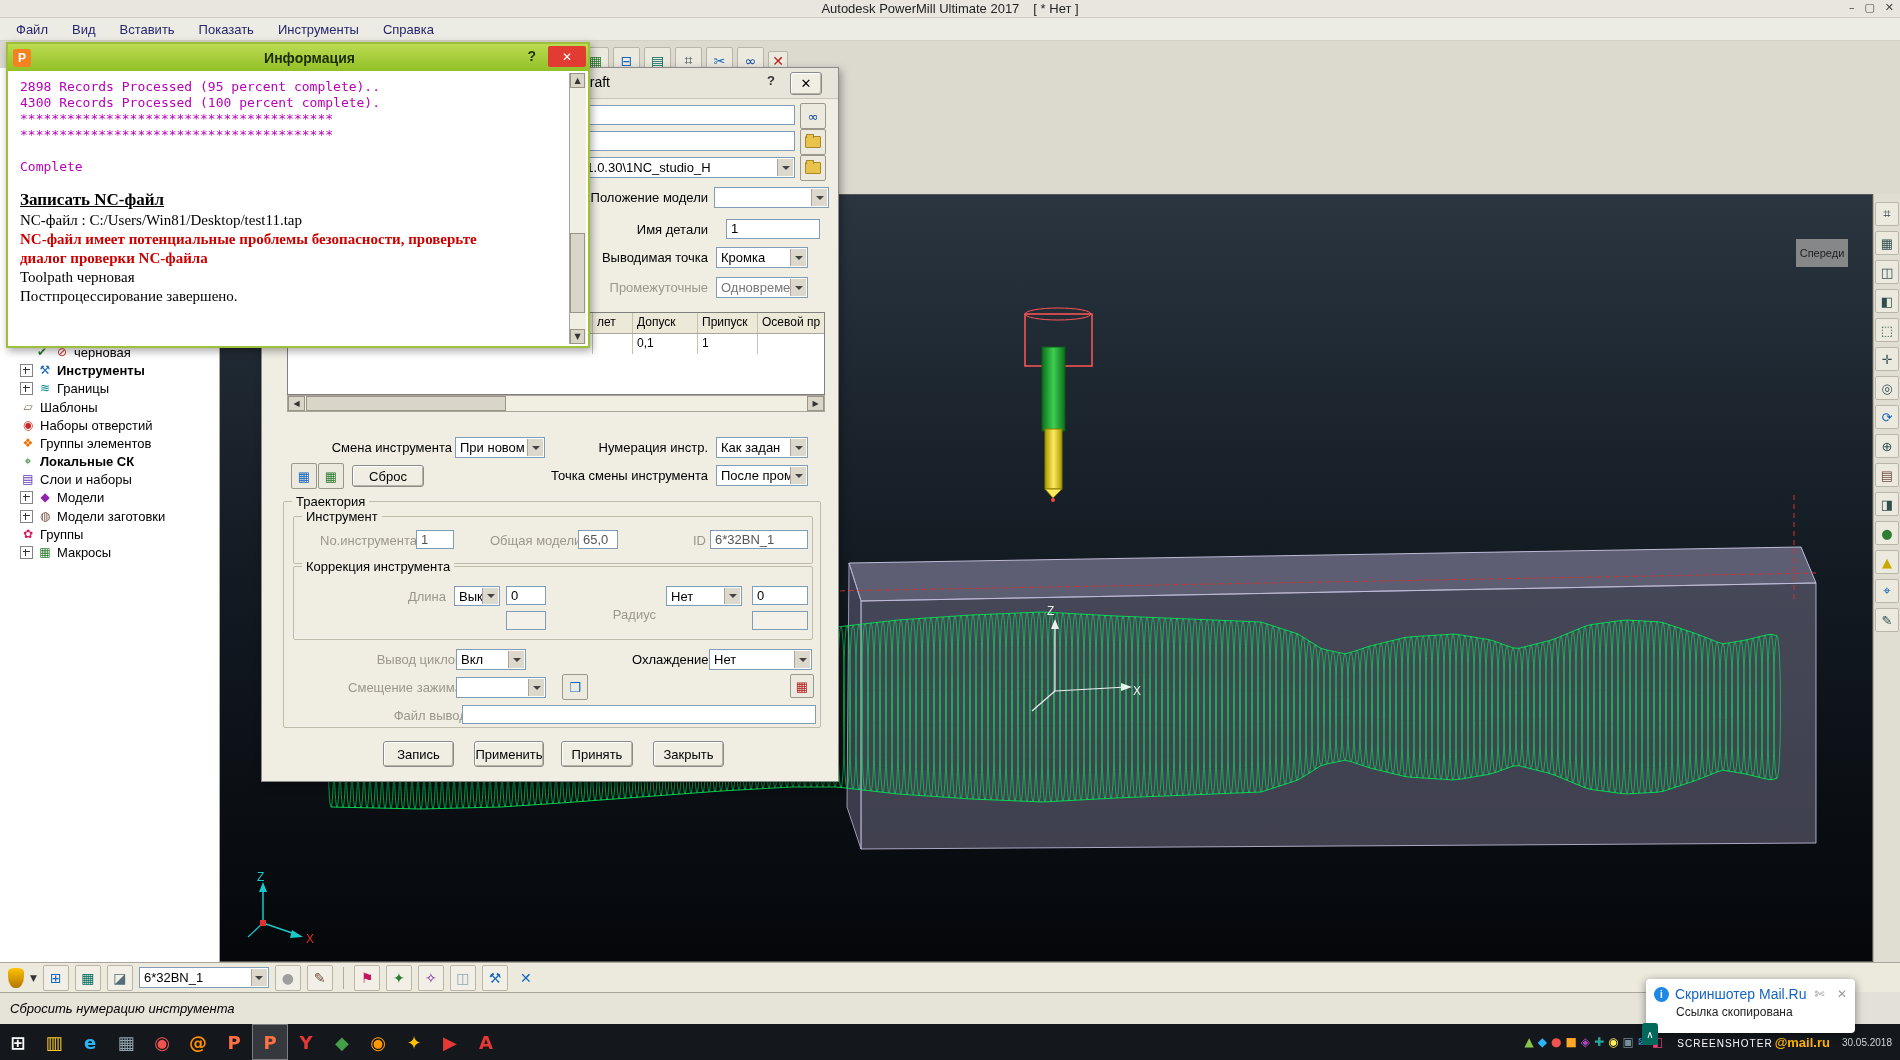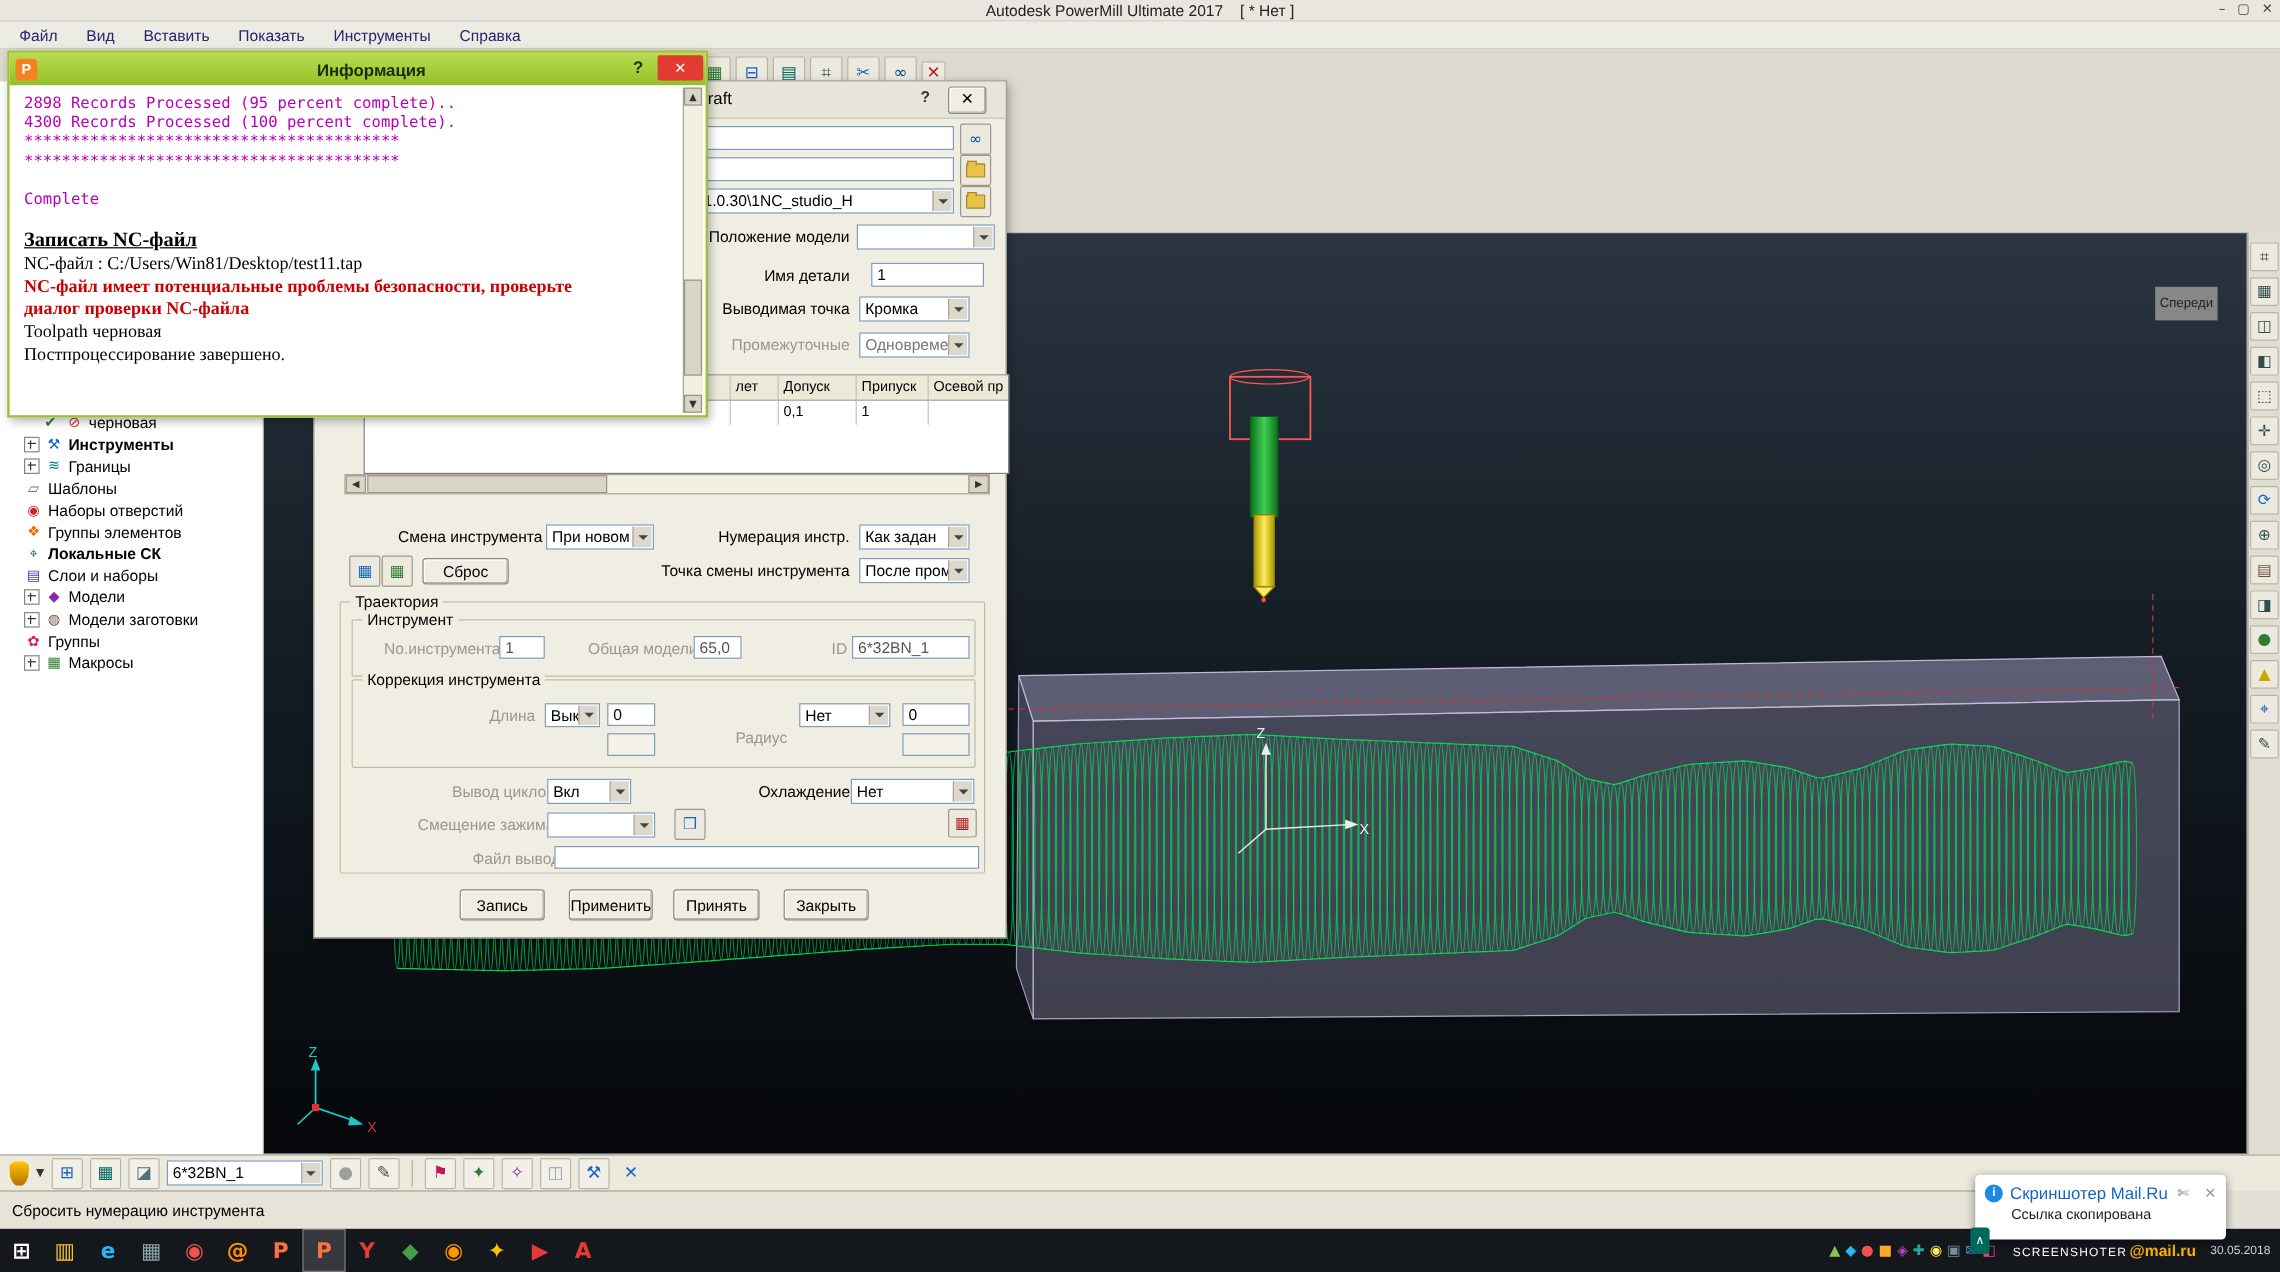--- a/index.html
+++ b/index.html
@@ -36,21 +36,21 @@
           display:flex;flex-direction:column;align-items:center;padding-top:8px;box-sizing:border-box;z-index:2;}
   .rt-icon{width:22px;height:22px;border:1px solid #b9b5a8;background:#eceadf;border-radius:2px;margin-bottom:5px;
            display:flex;align-items:center;justify-content:center;font-size:13px;}
   
   #btoolbar{left:0;top:962px;width:1900px;height:30px;background:#ece9dd;border-top:1px solid #a9a59a;
             display:flex;align-items:center;gap:6px;padding-left:8px;box-sizing:border-box;z-index:2;}
   .bt-icon{width:24px;height:24px;border:1px solid #b9b5a8;background:#f2f0e6;border-radius:2px;
            display:flex;align-items:center;justify-content:center;font-size:14px;}
   .vsep{width:1px;height:22px;background:#b0ac9f;margin:0 4px;}
   #statusbar{left:0;top:992px;width:1700px;height:32px;background:#e6e3d8;border-top:1px solid #a9a59a;
-             display:flex;align-items:center;padding-left:10px;box-sizing:border-box;z-index:2;}
+             display:flex;align-items:center;padding-left:10px;box-sizing:border-box;z-index:2;font-style:italic;}
   
   #taskbar{left:0;top:1024px;width:1900px;height:36px;background:#14181d;display:flex;align-items:center;z-index:30;}
   .tk-app{width:36px;height:36px;display:flex;align-items:center;justify-content:center;font-size:18px;font-weight:bold;}
   .tk-active{background:rgba(255,255,255,.14);border:1px solid rgba(255,255,255,.35);box-sizing:border-box;}
   #tray{margin-left:auto;display:flex;align-items:center;gap:4px;padding-right:8px;}
   .tray-icon{font-size:12px;}
   #brand{color:#fff;display:flex;align-items:baseline;gap:2px;margin-left:10px;}
   #clock{color:#cfd4da;font-size:10px;margin-left:8px;text-align:right;}
   
   .dlg{position:absolute;box-sizing:border-box;}
@@ -70,21 +70,21 @@
        display:flex;align-items:center;justify-content:center;
        box-shadow:inset 1px 1px 0 #fff,inset -1px -1px 0 #b8b4a4;}
   .iconbtn{position:absolute;width:24px;height:24px;border:1px solid #9b978b;background:#eceadf;border-radius:2px;
            display:flex;align-items:center;justify-content:center;font-size:13px;}
   .fset{position:absolute;border:1px solid #c0bcaa;border-radius:2px;}
   .fleg{position:absolute;top:-8px;left:8px;background:#f0eee3;padding:0 4px;font-size:13px;}
   .folder-shape{width:14px;height:10px;background:#e8c24a;border:1px solid #a8882a;border-radius:1px;position:relative;}
   .folder-shape::before{content:"";position:absolute;left:0;top:-3px;width:6px;height:3px;background:#e8c24a;
         border:1px solid #a8882a;border-bottom:none;}
   
-  #nctable{position:absolute;left:41px;top:244px;width:538px;height:83px;border:1px solid #808080;background:#fff;box-sizing:border-box;}
+  #nctable{position:absolute;left:25px;top:244px;width:538px;height:83px;border:1px solid #808080;background:#fff;box-sizing:border-box;}
   .th-row{display:flex;height:20px;background:#ece9d8;border-bottom:1px solid #a9a59a;}
   .td-row{display:flex;height:20px;}
   .tcell{border-right:1px solid #c5c1b4;box-sizing:border-box;padding:2px 4px;font-size:12px;white-space:nowrap;overflow:hidden;}
   
   .sb-h{position:absolute;background:#f1efe2;border:1px solid #a9a59a;box-sizing:border-box;}
   .sb-btn{position:absolute;background:#d9d5c9;border:1px solid #999484;display:flex;align-items:center;justify-content:center;
           font-size:8px;color:#333;box-sizing:border-box;}
   .sb-thumb{position:absolute;background:#d9d5c9;border:1px solid #999484;box-sizing:border-box;}
   
   #infodlg{left:6px;top:42px;width:584px;height:306px;background:#fff;border:2px solid #9ebf3c;

